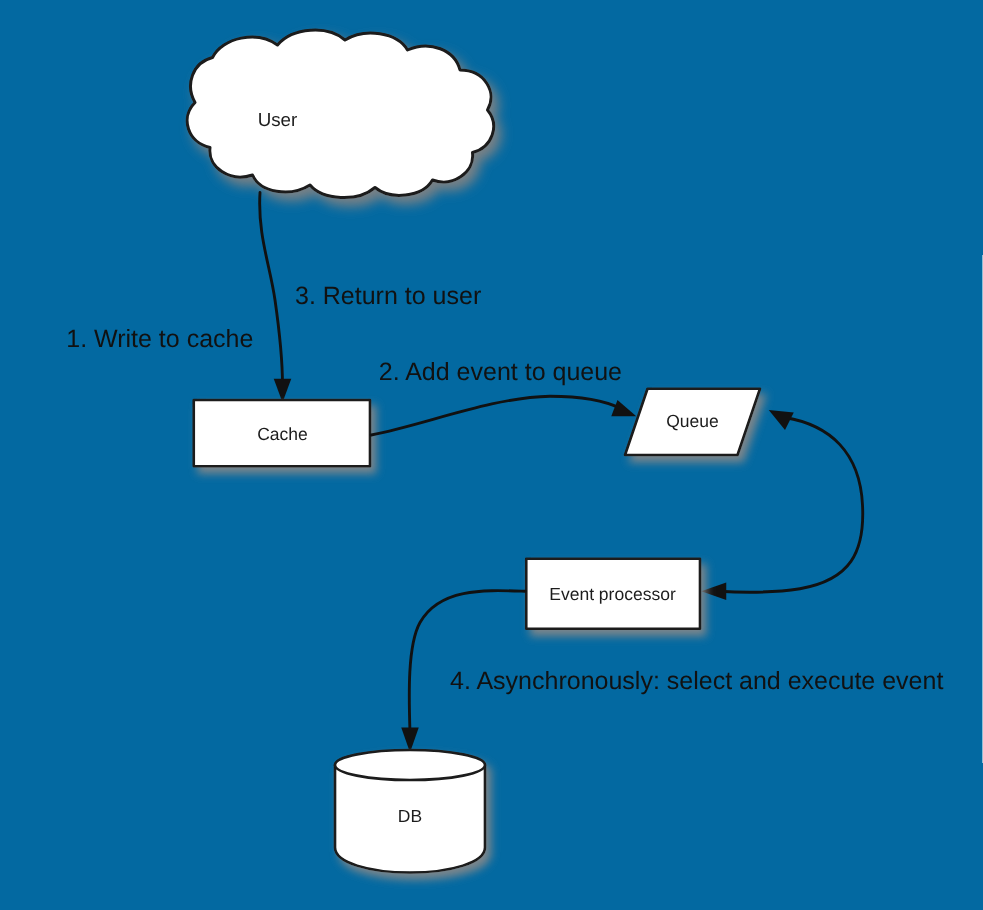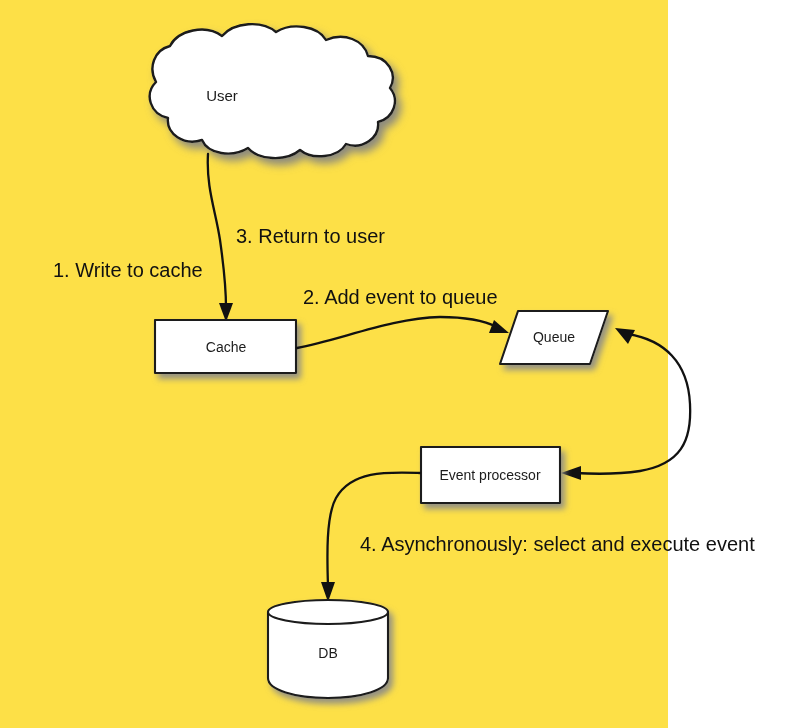--- a/index.html
+++ b/index.html
@@ -9,23 +9,23 @@
     background: #ffffff;
   }
   body {
     font-family: "Liberation Sans", sans-serif;
     width: 786px;
     height: 728px;
     overflow: hidden;
   }
   #diagram-canvas {
     position: relative;
-    width: 668px;
+    width: 786px;
     height: 728px;
-    background: #fde047;
+    background: #0369a1;
   }
   #diagram-svg {
     position: absolute;
     top: 0;
     left: 0;
     width: 786px;
     height: 728px;
     display: block;
   }
   .node-label {

